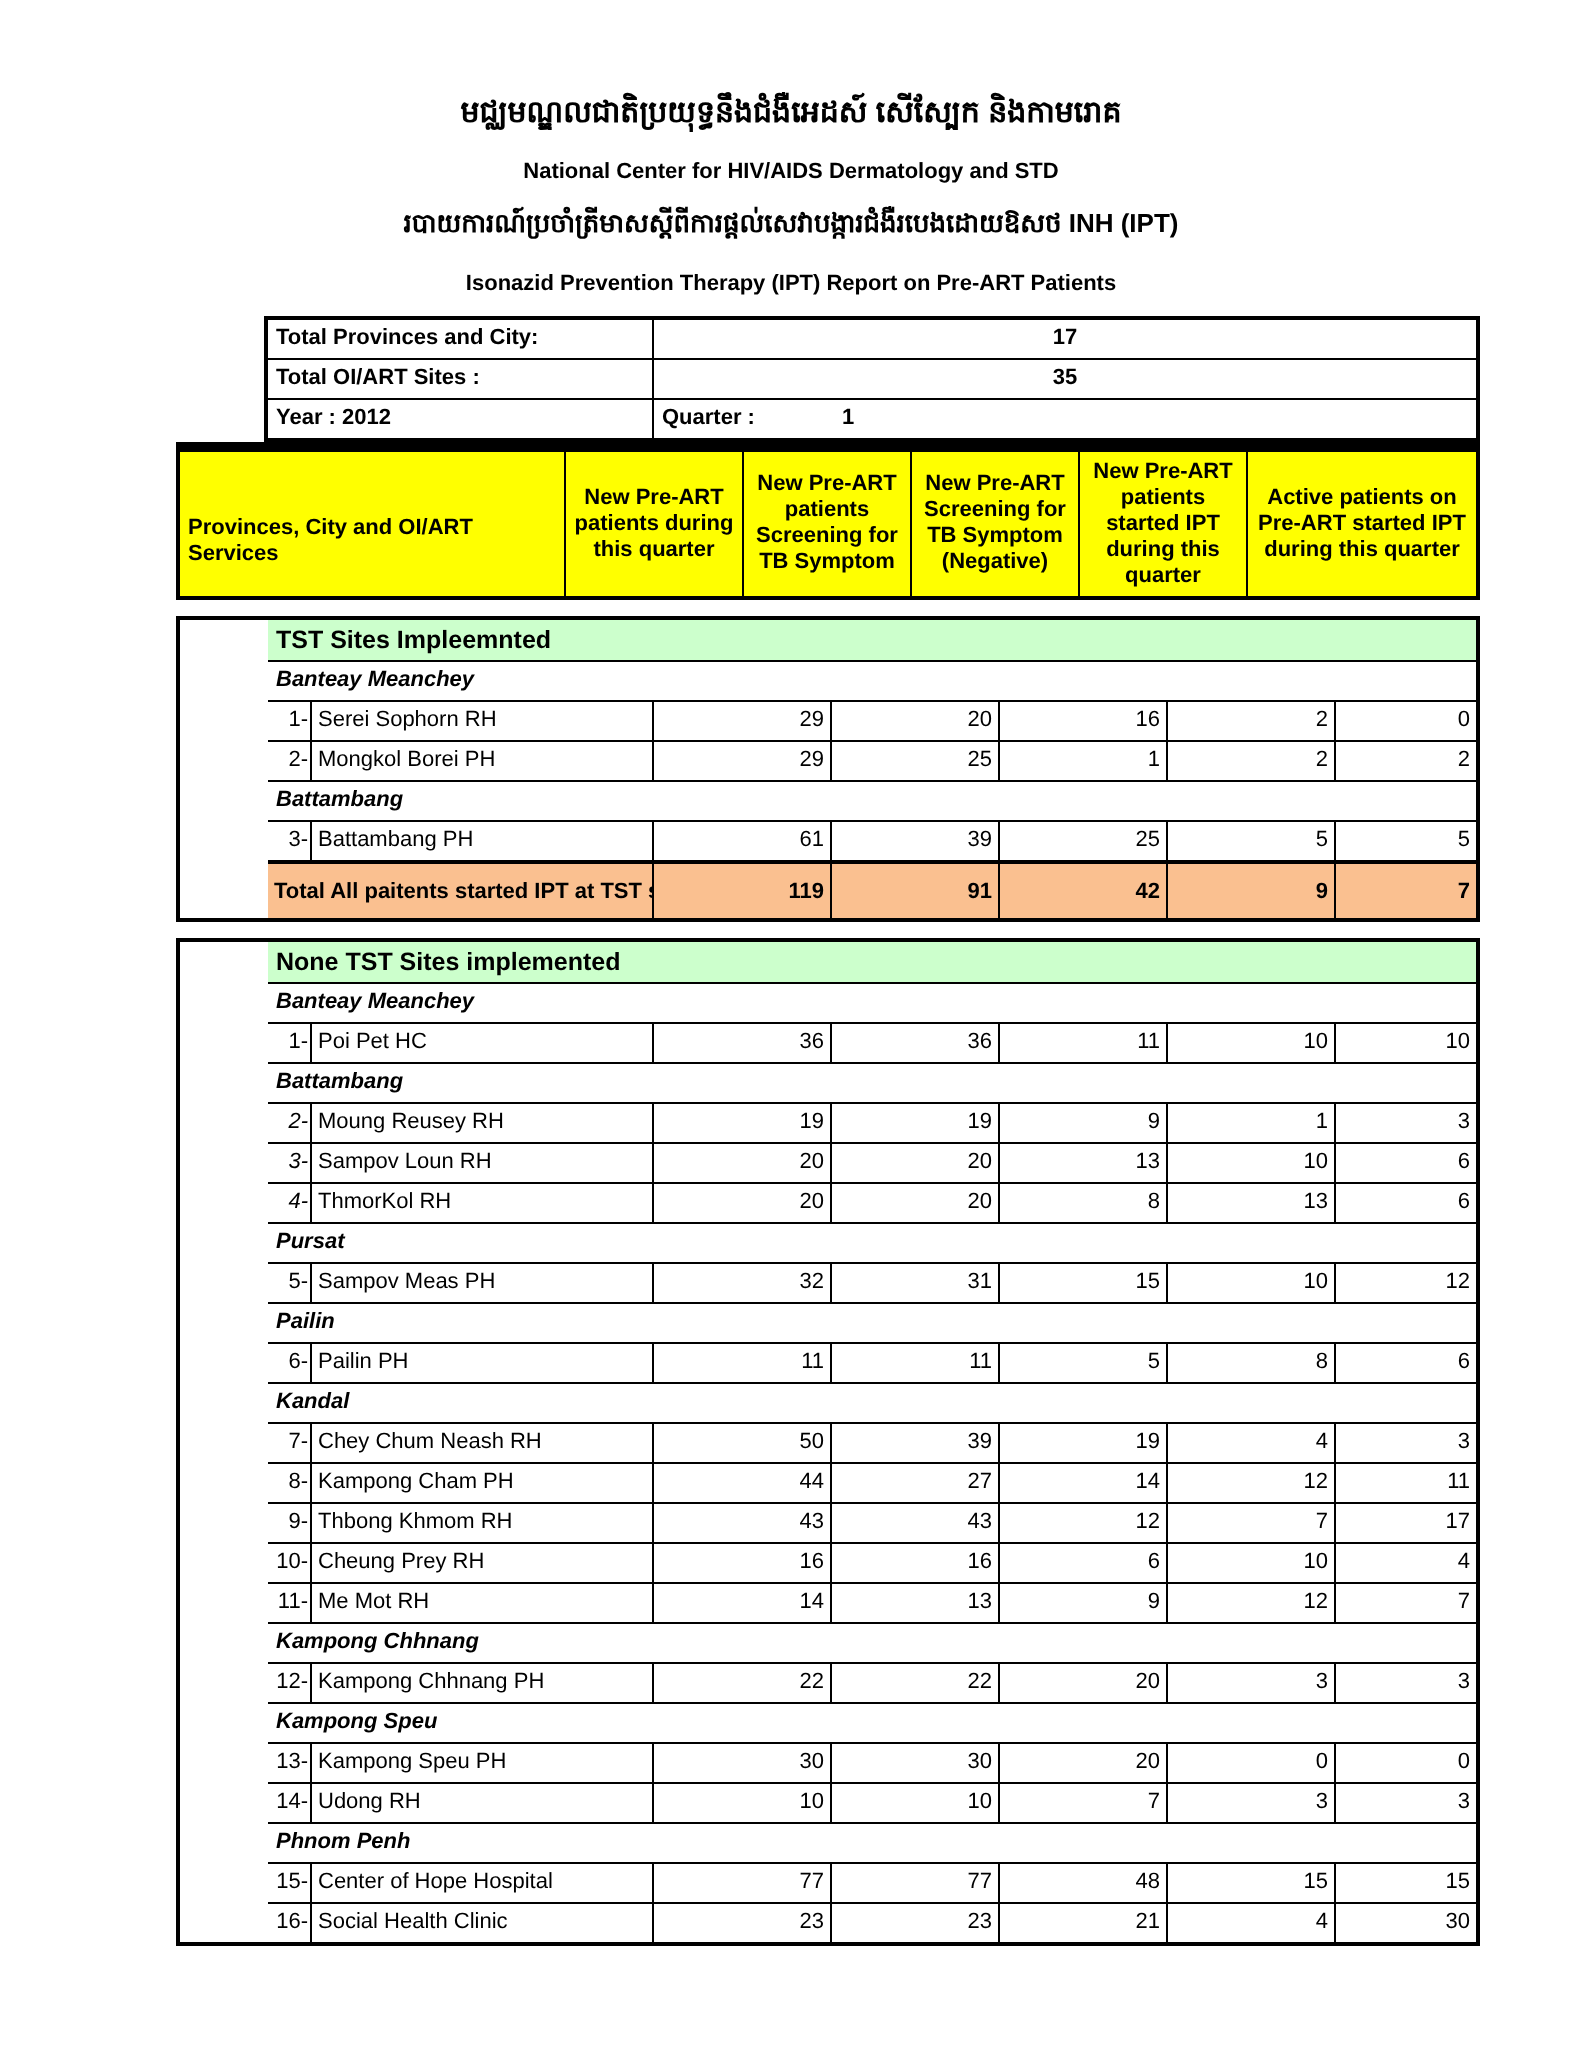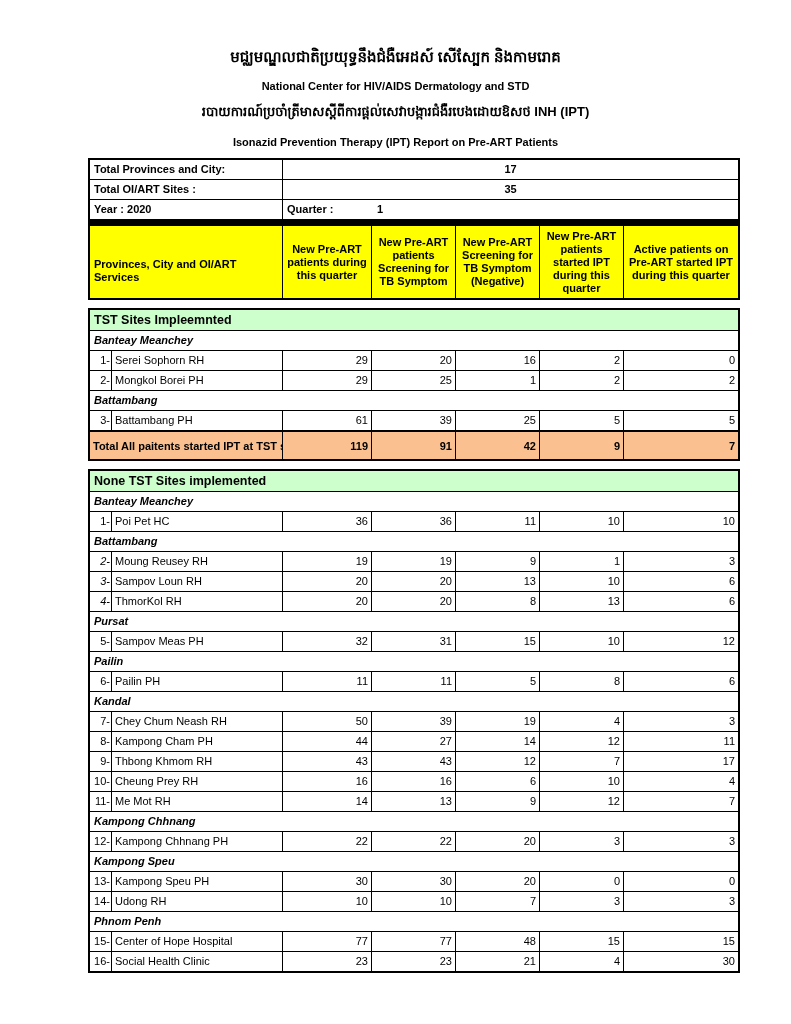--- a/index.html
+++ b/index.html
@@ -10,21 +10,21 @@
   }
   .titles{padding-top:44px;text-align:center;}
   .khmer-title{font-size:15px;font-weight:bold;line-height:26px;text-align:center;}
   .org-name{font-size:11px;font-weight:bold;line-height:20px;margin-top:6px;}
   .khmer-subtitle{font-size:13px;font-weight:bold;line-height:24px;margin-top:4px;}
   .report-title{font-size:11px;font-weight:bold;line-height:20px;margin-top:8px;}
 
   .content{margin-left:88px;width:652px;}
 
   
-  .summary{border:2px solid #000;margin-top:6px;}
+  .summary{border:2px solid #000;margin-top:6px;margin-left:44px;}
   .summary-row{display:grid;grid-template-columns:193px 1fr;height:19px;line-height:18px;}
   .summary-row + .summary-row{border-top:1px solid #000;}
   .summary-label{border-right:1px solid #000;padding-left:4px;font-weight:bold;font-size:11px;}
   .summary-value{text-align:center;font-weight:bold;font-size:11px;}
   .quarter-cell{display:flex;font-size:11px;font-weight:bold;}
   .quarter-label{padding-left:4px;width:72px;}
   .quarter-value{margin-left:18px;}
 
   
   .thead{
@@ -33,21 +33,21 @@
     display:grid;grid-template-columns:193px 89px 84px 84px 84px 1fr;height:72px;
   }
   .hcell{
     border-right:1px solid #000;font-size:11px;font-weight:bold;text-align:center;
     display:flex;align-items:center;justify-content:center;padding:2px 3px;line-height:13px;
   }
   .hcell:last-child{border-right:none;}
   .hcell.first{justify-content:flex-start;text-align:left;align-items:flex-end;padding-bottom:14px;padding-left:4px;}
 
   
-  .section{border:2px solid #000;margin-top:8px;}
+  .section{border:2px solid #000;margin-top:8px;padding-left:44px;}
   .section-title{
     background:#CCFFCC;font-size:12.5px;font-weight:bold;height:20px;line-height:20px;
     padding-left:4px;border-bottom:1px solid #000;
   }
   .province-row{
     font-size:11px;font-weight:bold;font-style:italic;height:19px;line-height:18px;
     padding-left:4px;border-top:1px solid #000;border-bottom:1px solid #000;
   }
   .province-row.no-top{border-top:none;}
   .site-row{display:grid;grid-template-columns:22px 171px 89px 84px 84px 84px 1fr;height:19px;line-height:18px;font-size:11px;}
@@ -81,21 +81,21 @@
   <div class="summary">
     <div class="summary-row">
       <div class="summary-label">Total Provinces and City:</div>
       <div class="summary-value">17</div>
     </div>
     <div class="summary-row">
       <div class="summary-label">Total OI/ART Sites :</div>
       <div class="summary-value">35</div>
     </div>
     <div class="summary-row">
-      <div class="summary-label">Year : 2020</div>
+      <div class="summary-label">Year : 2012</div>
       <div class="quarter-cell">
         <span class="quarter-label">Quarter :</span>
         <span class="quarter-value">1</span>
       </div>
     </div>
   </div>
 
   <div class="thead">
       <div class="hcell first">Provinces, City and OI/ART Services</div>
       <div class="hcell">New Pre-ART patients during this quarter</div>

